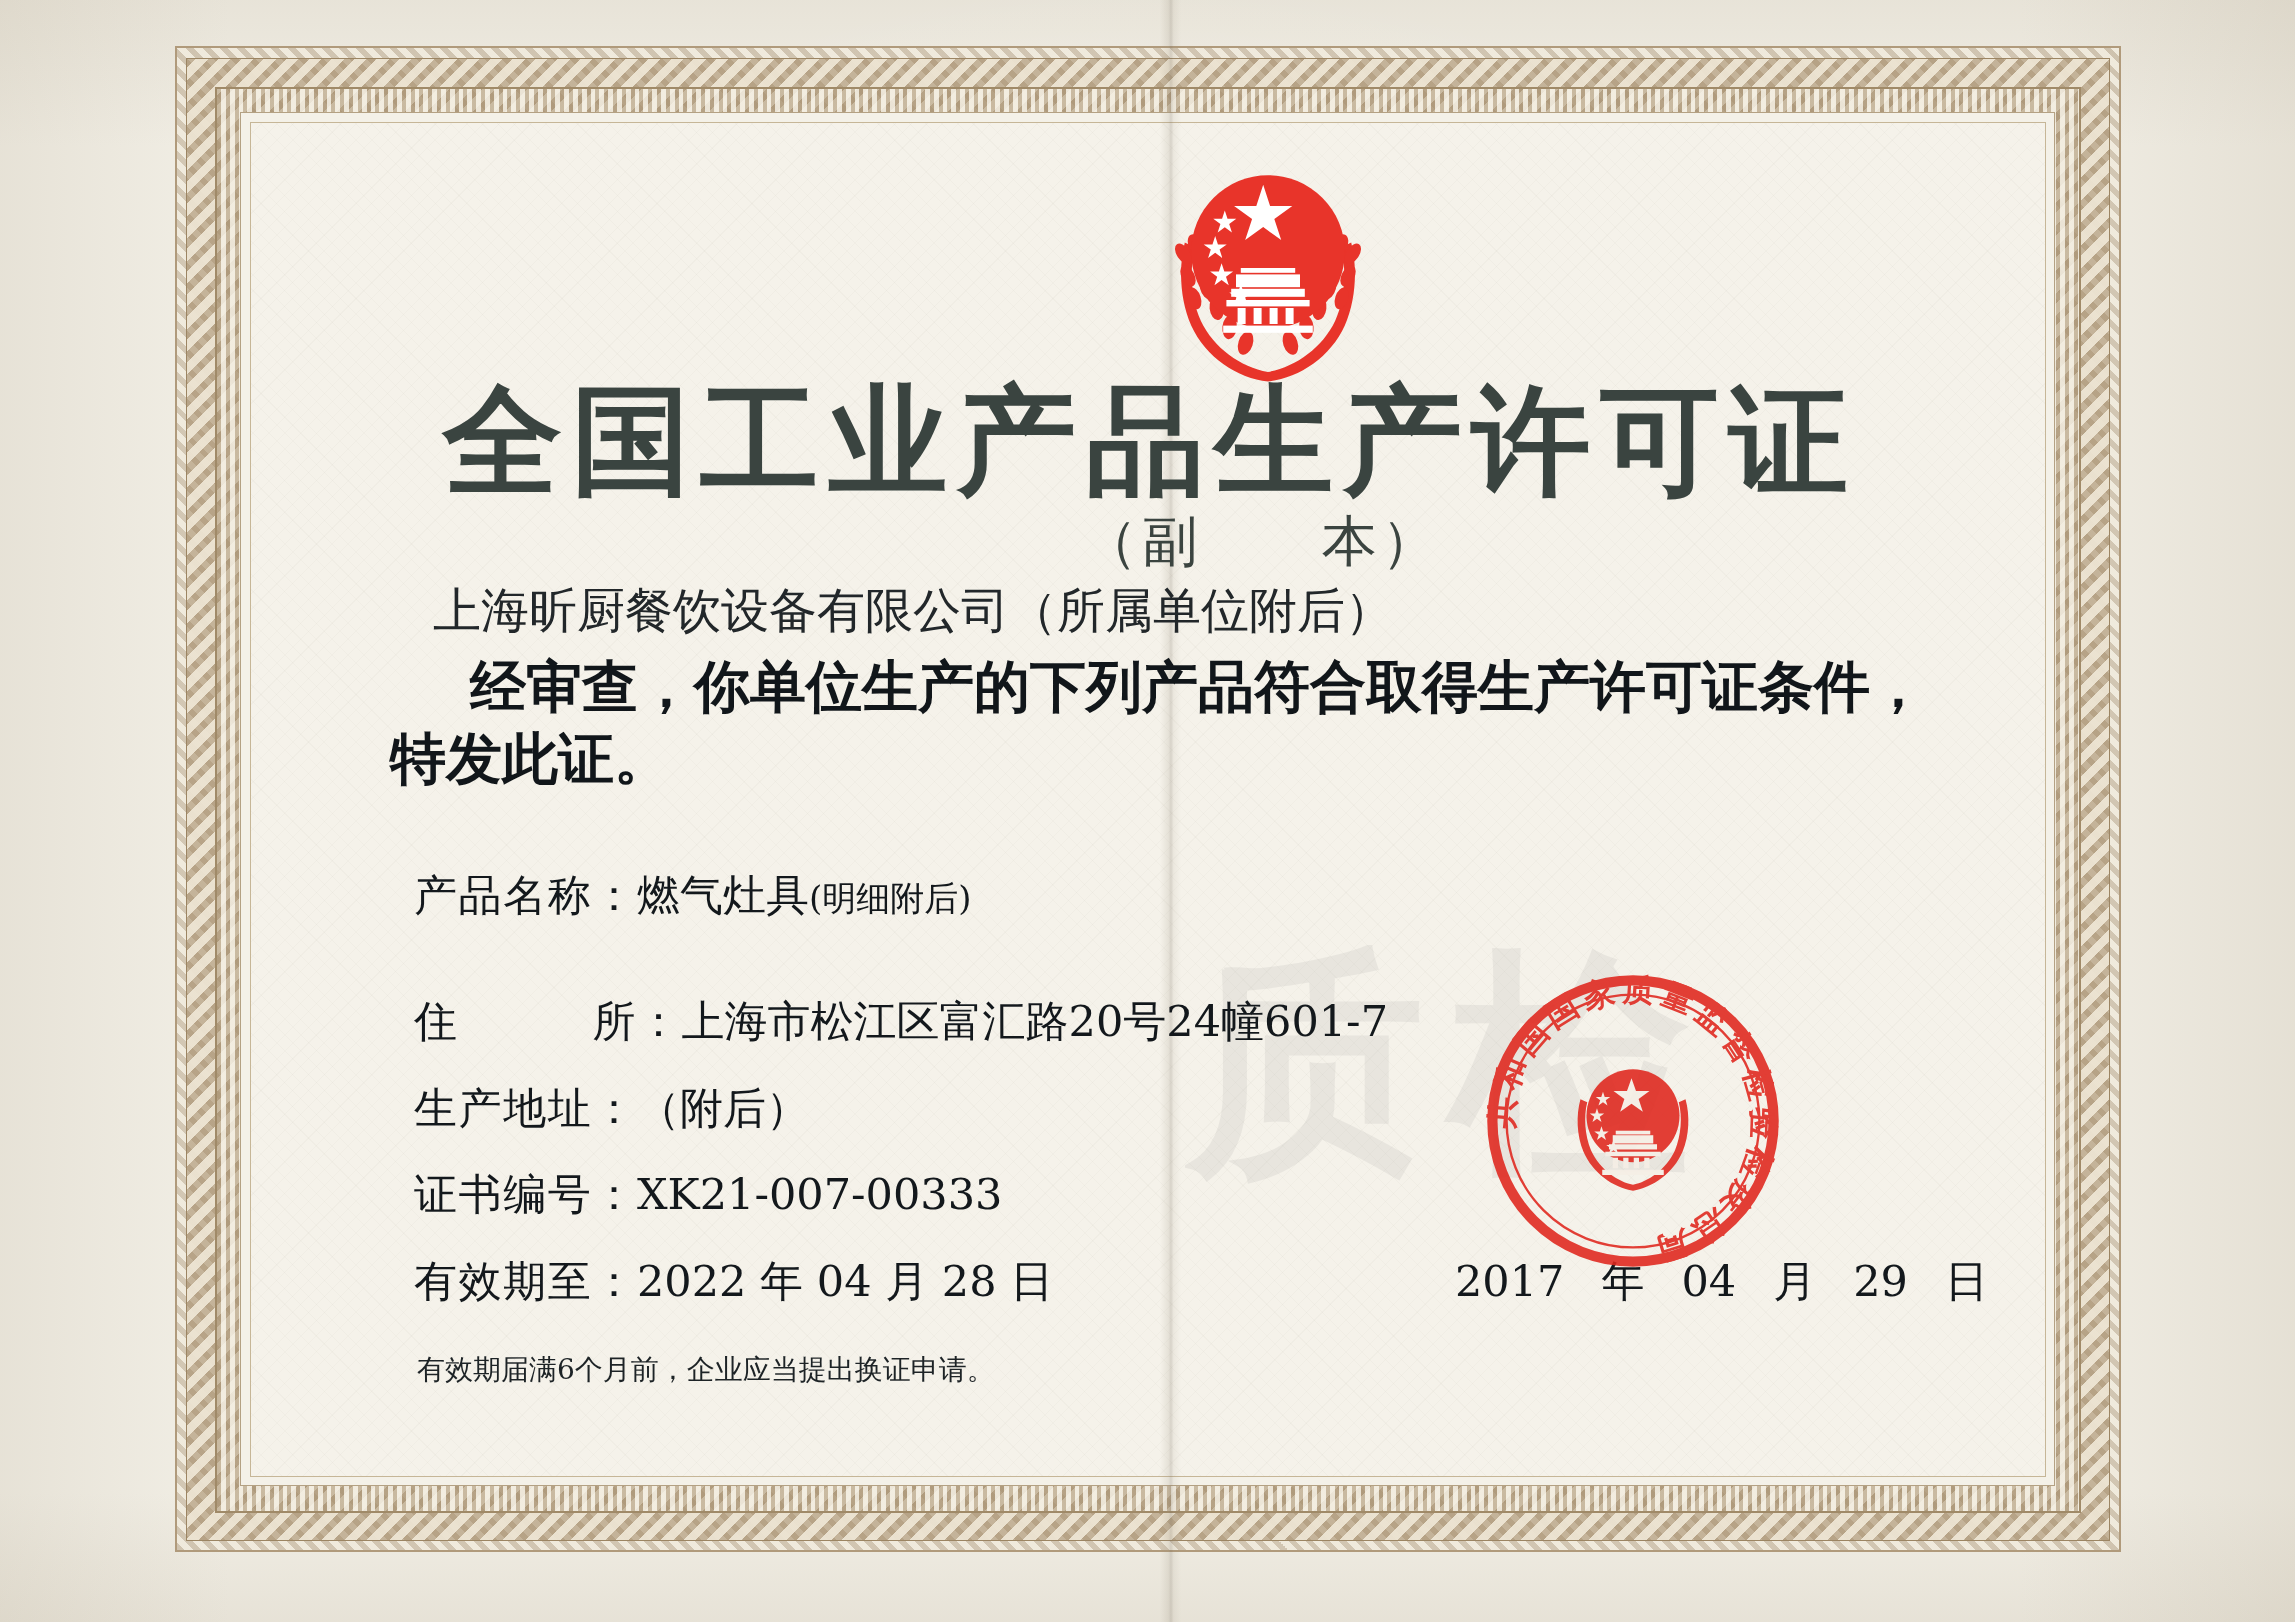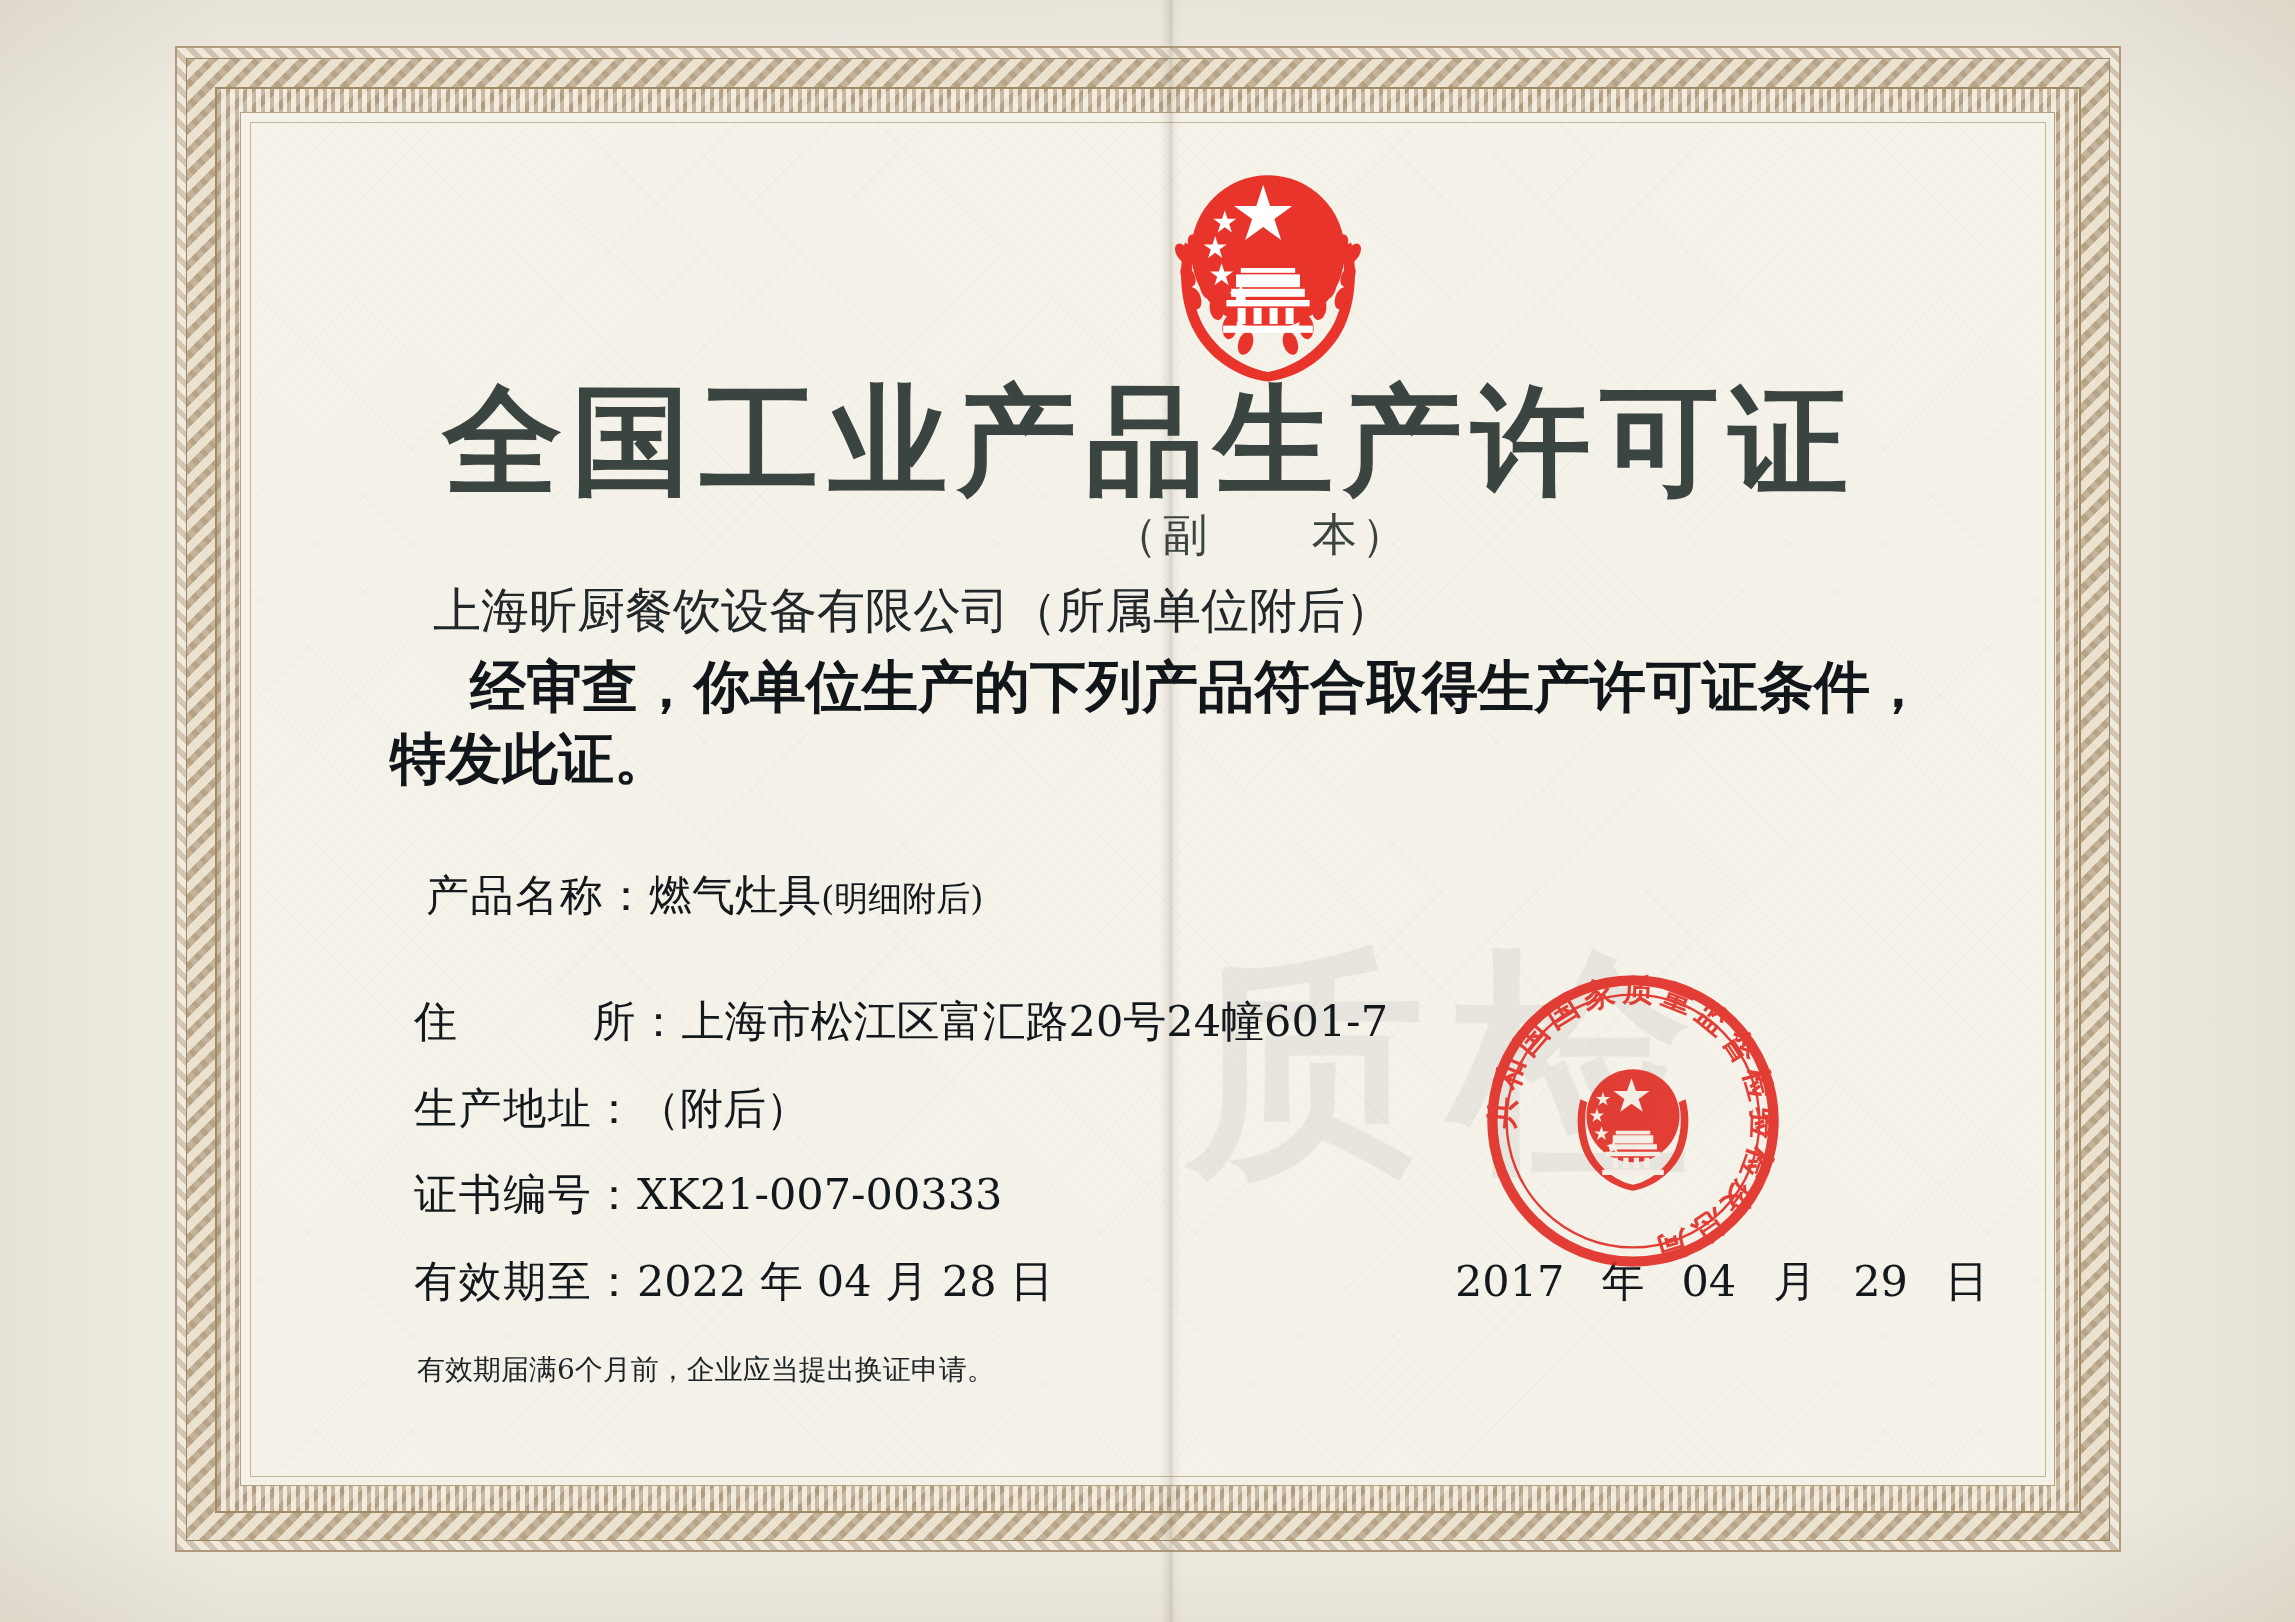--- a/index.html
+++ b/index.html
@@ -166,21 +166,21 @@
     font-family: "DejaVu Serif", serif;
     font-weight: bold;
     white-space: nowrap;
   }
   .subtitle {
     position: absolute;
     top: 383px;
     left: 0;
     width: 2024px;
     text-align: center;
-    font-size: 45px;
+    font-size: 55px;
     letter-spacing: 4.8px;
     color: #3b4440;
     font-family: "DejaVu Serif", serif;
   }
 
   .company {
     position: absolute;
     top: 457px;
     left: 140px;
     font-size: 48px;
@@ -213,21 +213,21 @@
   .field .label {
     letter-spacing: 1.6px;
   }
   .field .value {
     font-family: "DejaVu Serif", serif;
   }
   .field .value-small {
     font-size: 34px;
   }
 
-  .f-product { top: 745px; left: 164px; margin-left: 12px; }
+  .f-product { top: 745px; left: 164px; }
   .f-address { top: 871px; left: 164px; }
   .f-factory { top: 958px; left: 164px; }
   .f-certno  { top: 1044px; left: 164px; }
   .f-valid   { top: 1131px; left: 164px; }
 
   .issue-date {
     position: absolute;
     top: 1131px;
     left: 1205px;
     font-size: 43px;

